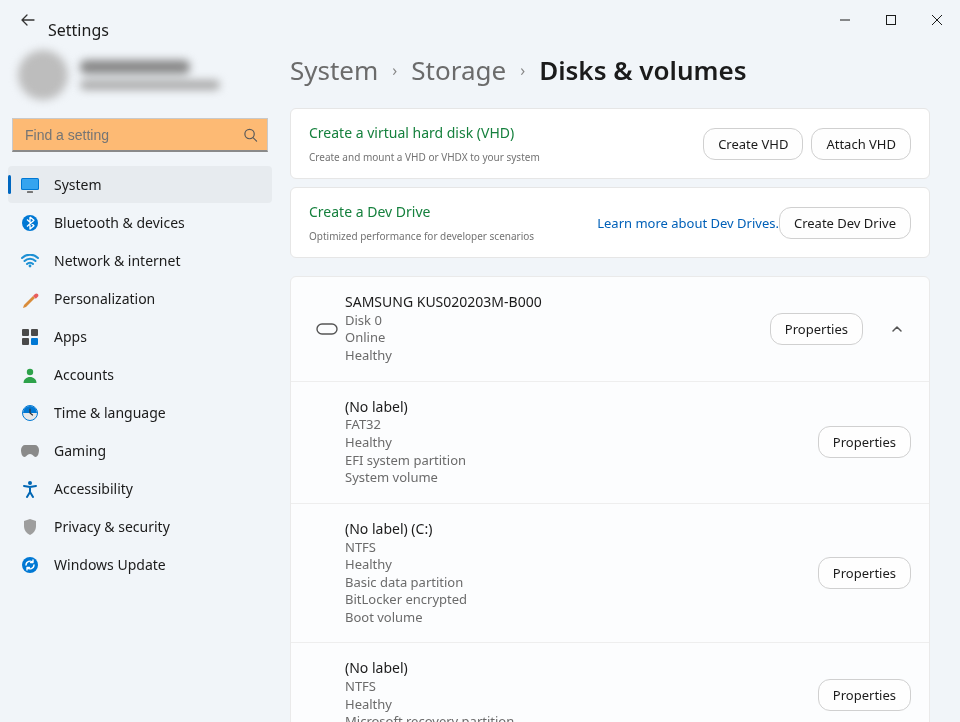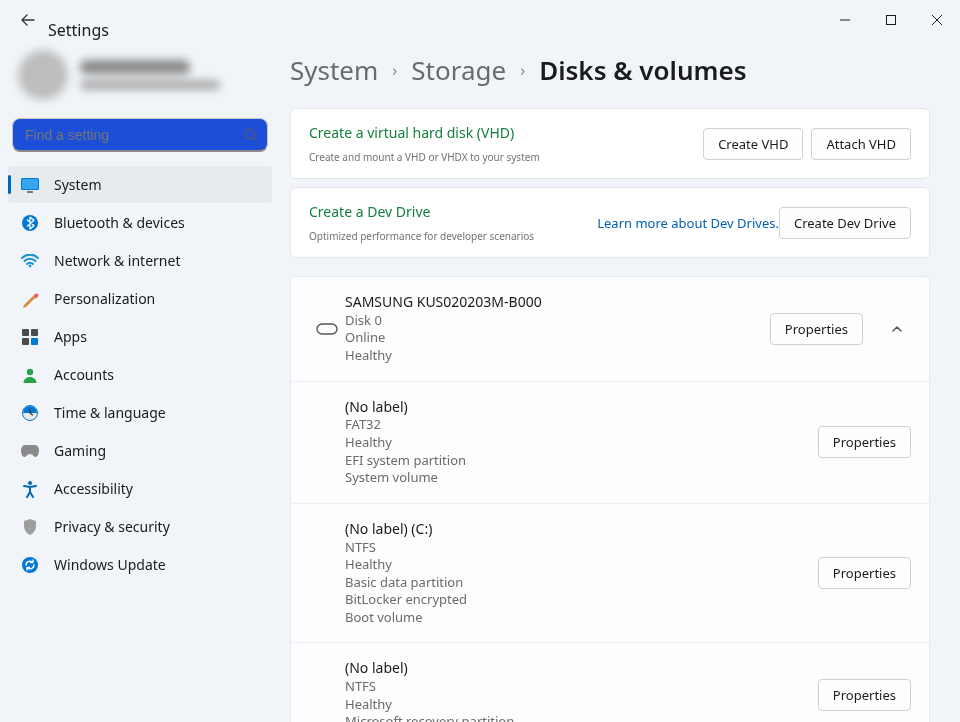--- a/index.html
+++ b/index.html
@@ -10,38 +10,38 @@
   .titlebar .spacer { flex:1; }
   .winbtn { width:46px; height:32px; display:flex; align-items:center; justify-content:center; }
   .app { display:flex; height:calc(722px - 40px); }
   .sidebar { width:280px; padding:4px 8px 8px 8px; display:flex; flex-direction:column; }
   .profile { display:flex; align-items:center; padding:6px 10px 14px 10px; gap:12px; }
   .avatar { width:50px; height:50px; border-radius:50%; background:#bdbdbd; filter:blur(4px); }
   .profile-lines { display:flex; flex-direction:column; gap:6px; filter:blur(4px); }
   .pline1 { width:110px; height:14px; background:#888; border-radius:6px; }
   .pline2 { width:140px; height:10px; background:#aaa; border-radius:6px; }
   .searchwrap { position:relative; margin:4px 4px 14px 4px; }
-  .search { width:100%; height:34px; border:1px solid #c9c9c9; border-bottom:2px solid #8a8a8a; border-radius:8px; padding:0 34px 0 12px; font-size:14px; background:#1d4ed8; outline:none; }
+  .search { width:100%; height:34px; border:1px solid #c9c9c9; border-bottom:2px solid #8a8a8a; border-radius:0; padding:0 34px 0 12px; font-size:14px; background:#fdba74; outline:none; }
   .search-icon { position:absolute; right:10px; top:50%; transform:translateY(-50%); color:#5a5a5a; }
   .nav { display:flex; flex-direction:column; gap:1px; }
   .nav-item { display:flex; align-items:center; gap:14px; height:37px; padding:0 12px; border-radius:4px; font-size:14px; color:#1b1b1b; position:relative; }
   .nav-item.selected { background:#e7ebef; }
   .nav-item.selected::before { content:""; position:absolute; left:0; top:9px; bottom:9px; width:3px; background:#0067c0; border-radius:2px; }
   .nav-icon { width:20px; height:20px; display:flex; align-items:center; justify-content:center; }
   .main { flex:1; padding:10px 30px 0 10px; overflow:hidden; }
   .breadcrumb { display:flex; align-items:center; gap:14px; font-size:26px; color:#6b6b6b; margin:2px 0 20px 0; }
   .breadcrumb .crumb { font-weight:400; }
   .breadcrumb .current { font-weight:600; color:#1b1b1b; }
   .chev { color:#888; font-size:16px; }
   .card { background:#fff; border:1px solid #e6e6e6; border-radius:6px; padding:14px 18px; display:flex; align-items:center; margin-bottom:8px; }
   .card .texts { flex:1; }
   .card .cardtitle { font-size:14px; color:#15803d; }
   .card .carddesc { font-size:10px; color:#737373; margin-top:8px; }
   .link { font-size:13px; color:#0060b8; }
-  .btn { height:32px; padding:4px 14px; border:1px solid #d0d0d0; border-radius:4px; background:#fefefe; font-size:13px; color:#1b1b1b; display:flex; align-items:center; white-space:nowrap; }
+  .btn { height:32px; padding:4px 14px; border:1px solid #d0d0d0; border-radius:12px; background:#fefefe; font-size:13px; color:#1b1b1b; display:flex; align-items:center; white-space:nowrap; }
   .btn + .btn { margin-left:8px; }
   .diskgroup { background:#fcfdfe; border:1px solid #eaeaea; border-radius:6px; margin-top:18px; overflow:hidden; }
   .diskrow { display:flex; align-items:center; padding:16px 18px; border-bottom:1px solid #eee; }
   .diskrow:last-child { border-bottom:none; }
   .diskrow.header .diskicon { width:36px; display:flex; justify-content:center; margin-right:0; }
   .diskrow .indent { width:36px; }
   .diskrow .dtexts { flex:1; display:flex; flex-direction:column; line-height:1.35; }
   .dtexts .dtitle { font-size:14px; color:#1b1b1b; }
   .dtexts .dmeta { font-size:13px; color:#6b6b6b; }
   .diskrow .right { display:flex; align-items:center; gap:20px; }

